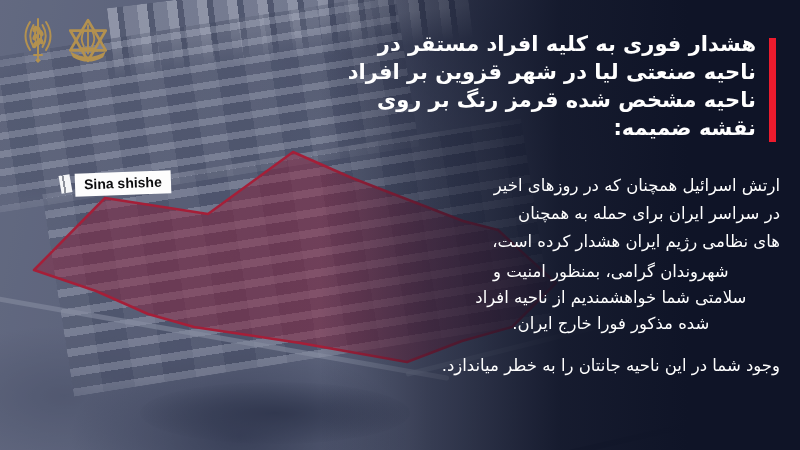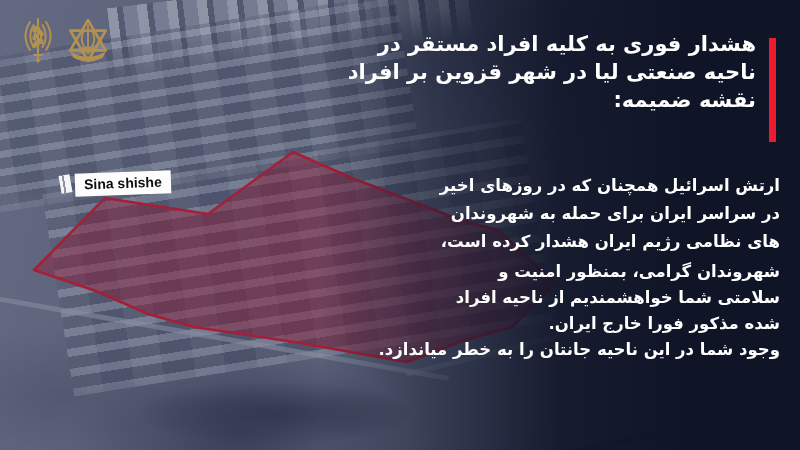--- a/index.html
+++ b/index.html
@@ -61,24 +61,24 @@
   .label-marker{width:11px;height:18px;margin-top:3px;transform:rotate(-10deg);
     background:linear-gradient(90deg,#f4f5f7 0 3px,#8d919b 3px 5px,#f4f5f7 5px);}
   .label-box{margin-left:4px;background:#fdfdfd;color:#0d0d0f;font-weight:bold;
     font-family:"Liberation Sans","DejaVu Sans",sans-serif;font-size:14px;line-height:16px;
     padding:3px 9px 4px;transform:rotate(-2deg);white-space:nowrap;}
   
   .warn{position:absolute;top:0;right:0;width:440px;height:338px;color:#ffffff;direction:rtl;text-align:right;}
   .warn .line{white-space:nowrap;}
   .heading{position:absolute;top:30px;right:44px;font-size:21px;font-weight:bold;line-height:28px;}
   .accent-bar{position:absolute;top:38px;right:24px;width:7px;height:104px;background:#ed1b2d;}
-  .paras{position:absolute;top:172px;right:20px;font-size:16.5px;font-weight:bold;}
+  .paras{position:absolute;top:172px;right:20px;font-size:16.5px;font-weight:normal;}
   .p1{line-height:28px;}
-  .p2{line-height:26px;margin-top:3px;}
-  .p3{line-height:26px;}
+  .p2{line-height:26px;margin-top:3px;text-align:center;}
+  .p3{line-height:26px;margin-top:16px;}
 </style>
 </head>
 <body>
 
 <div class="stage">
 
   <div class="sat-base"></div>
   <div class="tex tex-topstrip"></div>
   <div class="tex tex-upperleft"></div>
   <div class="tex tex-zone"></div>
@@ -133,26 +133,27 @@
   <div class="map-label">
     <div class="label-marker"></div>
     <div class="label-box">Sina shishe</div>
   </div>
 
   <div class="warn">
     <div class="accent-bar"></div>
     <div class="heading">
       <div class="line">هشدار فوری به کلیه افراد مستقر در</div>
       <div class="line">ناحیه صنعتی لیا در شهر قزوین بر افراد</div>
+      <div class="line">ناحیه مشخص شده قرمز رنگ بر روی</div>
       <div class="line">نقشه ضمیمه:</div>
     </div>
     <div class="paras">
       <div class="p1">
         <div class="line">ارتش اسرائیل همچنان که در روزهای اخیر</div>
-        <div class="line">در سراسر ایران برای حمله به شهروندان</div>
+        <div class="line">در سراسر ایران برای حمله به همچنان</div>
         <div class="line">های نظامی رژیم ایران هشدار کرده است،</div>
       </div>
       <div class="p2">
         <div class="line">شهروندان گرامی، بمنظور امنیت و</div>
         <div class="line">سلامتی شما خواهشمندیم از ناحیه افراد</div>
         <div class="line">شده مذکور فورا خارج ایران.</div>
       </div>
       <div class="p3">
         <div class="line">وجود شما در این ناحیه جانتان را به خطر میاندازد.</div>
       </div>

